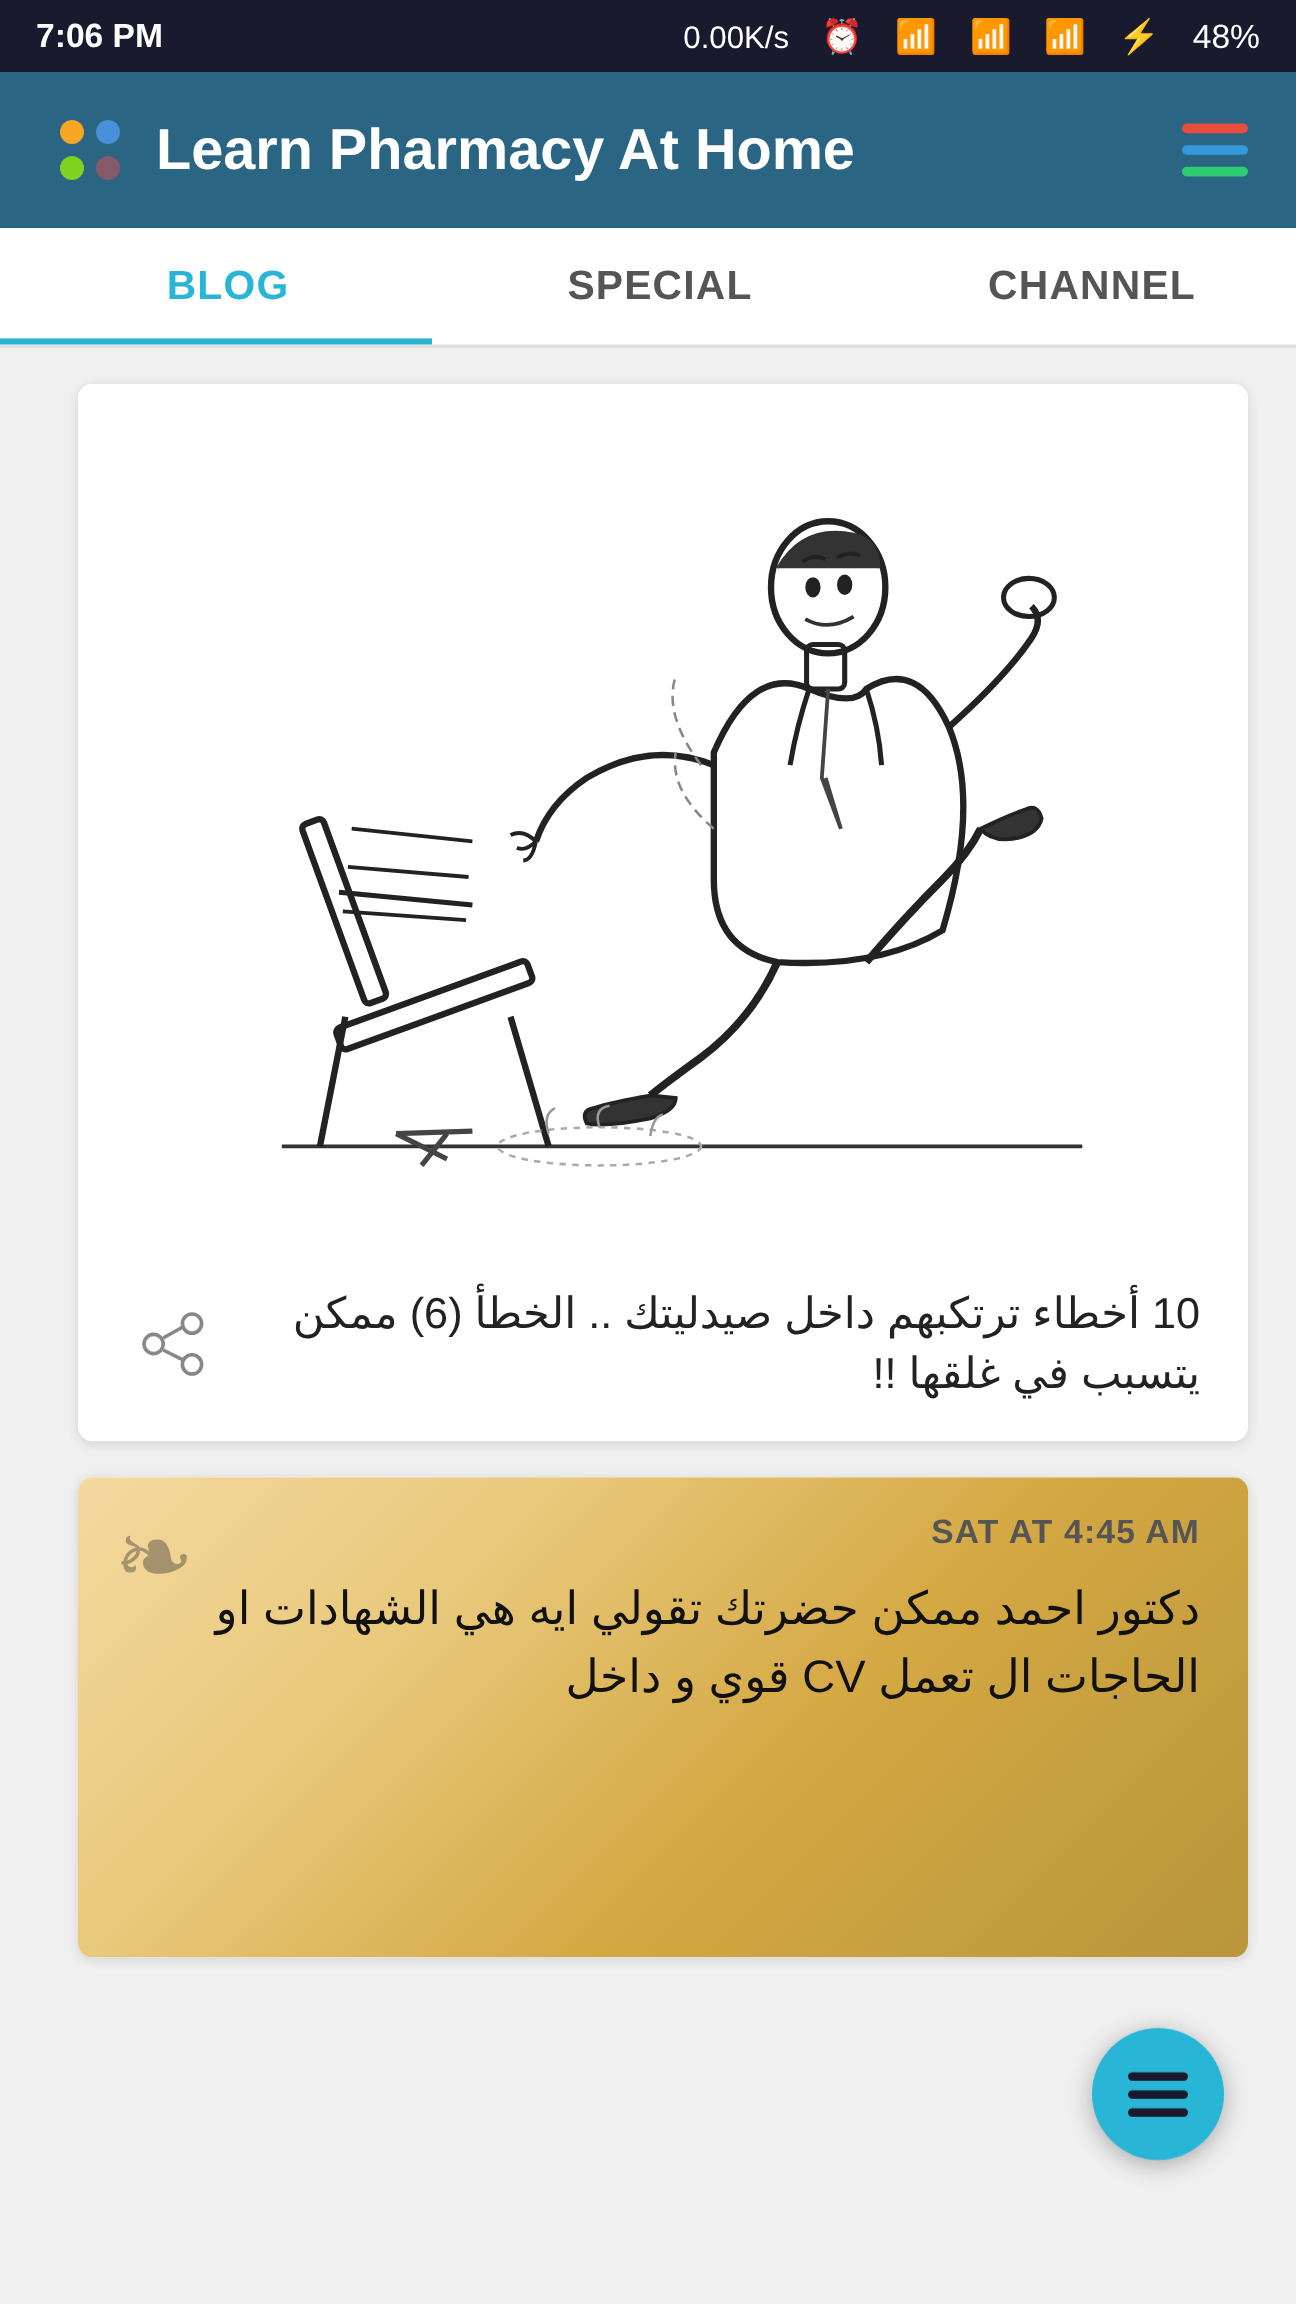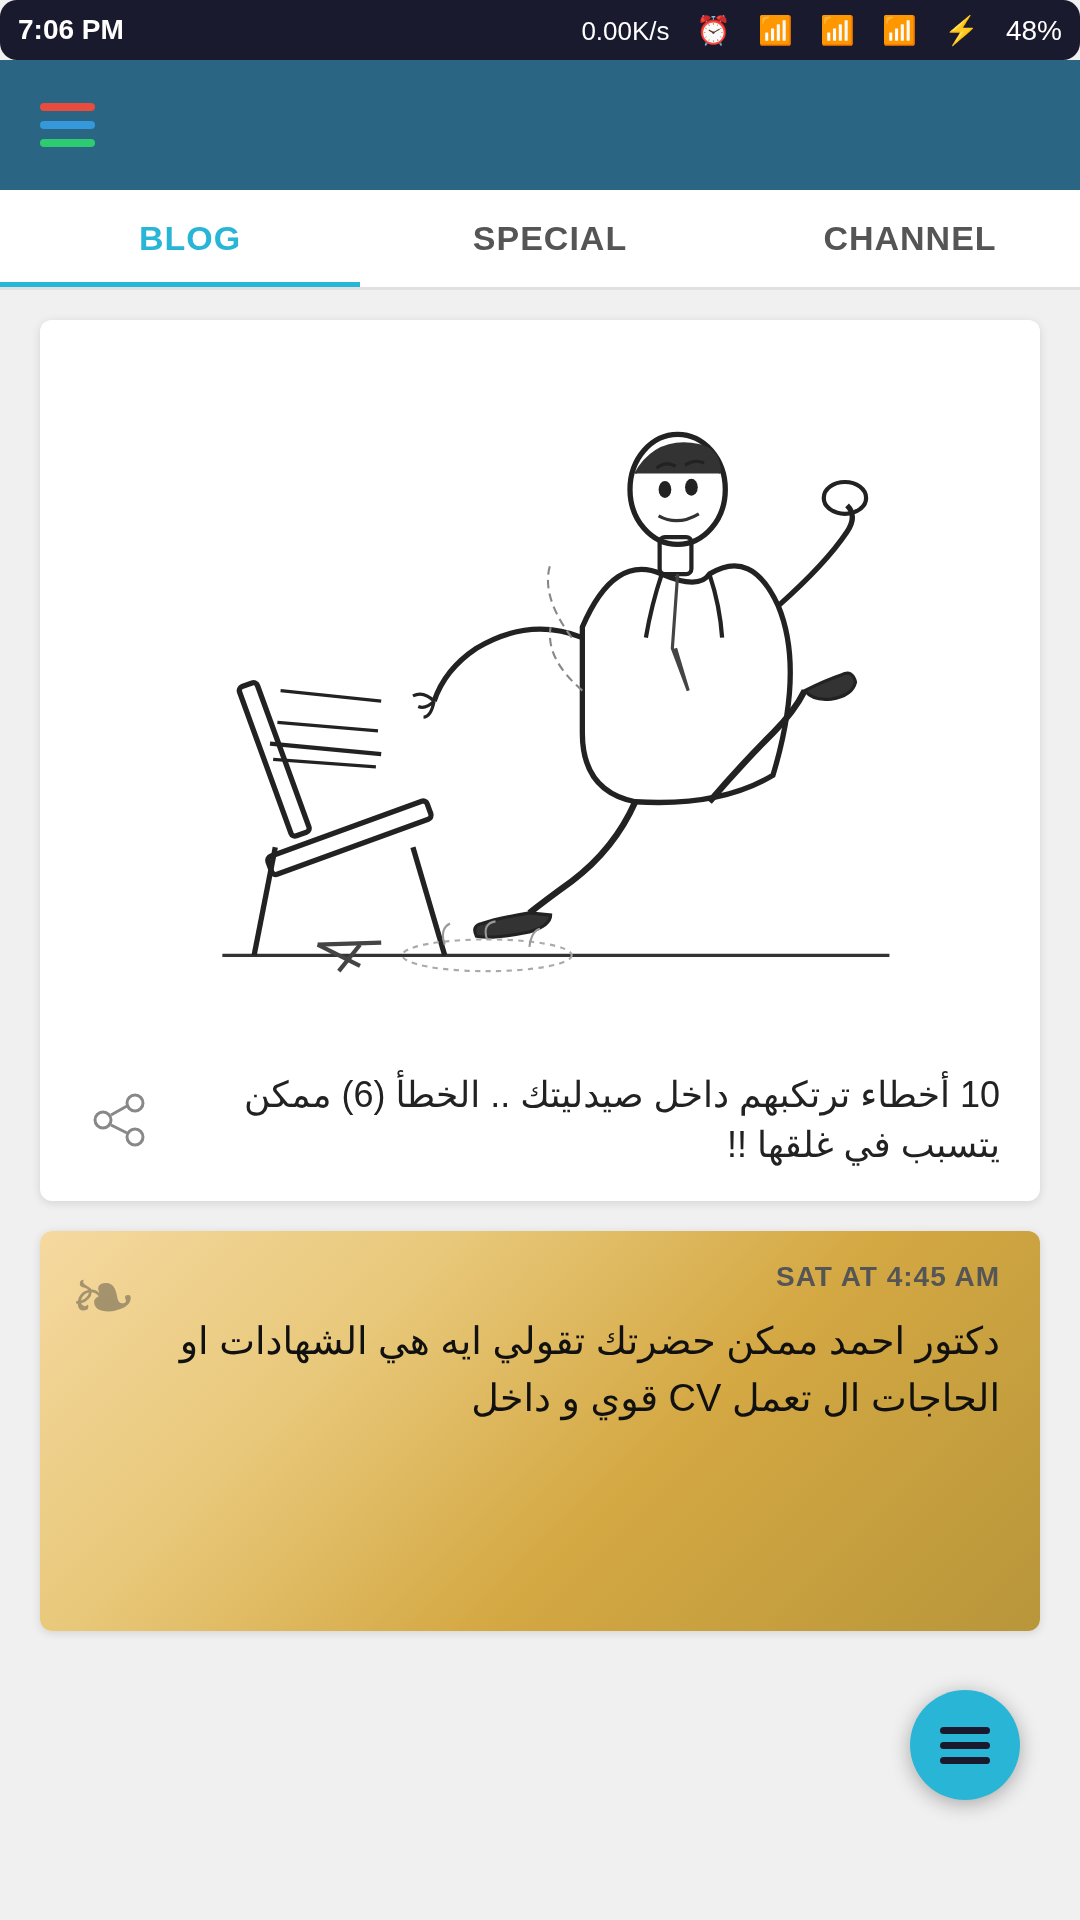--- a/index.html
+++ b/index.html
@@ -13,24 +13,23 @@
       overflow-x: hidden;
     }
 
     
     .status-bar {
       background-color: #1a1a2e;
       height: 60px;
       display: flex;
       align-items: center;
       justify-content: space-between;
-      padding: 0 18px;
+      padding: 0 30px;
       color: white;
       font-size: 28px;
-      border-radius: 17px;
     }
     .status-left { font-weight: bold; }
     .status-right {
       display: flex;
       align-items: flex-end;
       gap: 27px;
       margin-left: 44px;
     }
 
     
@@ -101,20 +100,21 @@
       background-color: #29b6d6;
     }
 
     
     .content {
       padding: 30px 40px;
       background-color: #f0f0f0;
       display: flex;
       flex-direction: column;
       gap: 30px;
+      margin-left: 25px;
     }
 
     
     .card {
       background-color: white;
       border-radius: 12px;
       overflow: hidden;
       box-shadow: 0 2px 10px rgba(0,0,0,0.12);
     }
     .card-image {
@@ -234,20 +234,30 @@
     <span>⏰</span>
     <span>📶</span>
     <span>📶</span>
     <span>📶</span>
     <span>⚡</span>
     <span>48%</span>
   </div>
 </div>
 
 <div class="header">
+  <div class="header-left">
+
+    <svg width="70" height="70" viewBox="0 0 70 70">
+      <circle cx="20" cy="20" r="10" fill="#f5a623"></circle>
+      <circle cx="50" cy="20" r="10" fill="#4a90d9"></circle>
+      <circle cx="20" cy="50" r="10" fill="#7ed321"></circle>
+      <circle cx="50" cy="50" r="10" fill="#e05252" opacity="0.5"></circle>
+    </svg>
+    <span class="header-title">Learn Pharmacy At Home</span>
+  </div>
   <div class="hamburger-icon">
     <div class="hamburger-line"></div>
     <div class="hamburger-line"></div>
     <div class="hamburger-line"></div>
   </div>
 </div>
 
 <div class="tabs">
   <div class="tab active">
     <span>BLOG</span>

